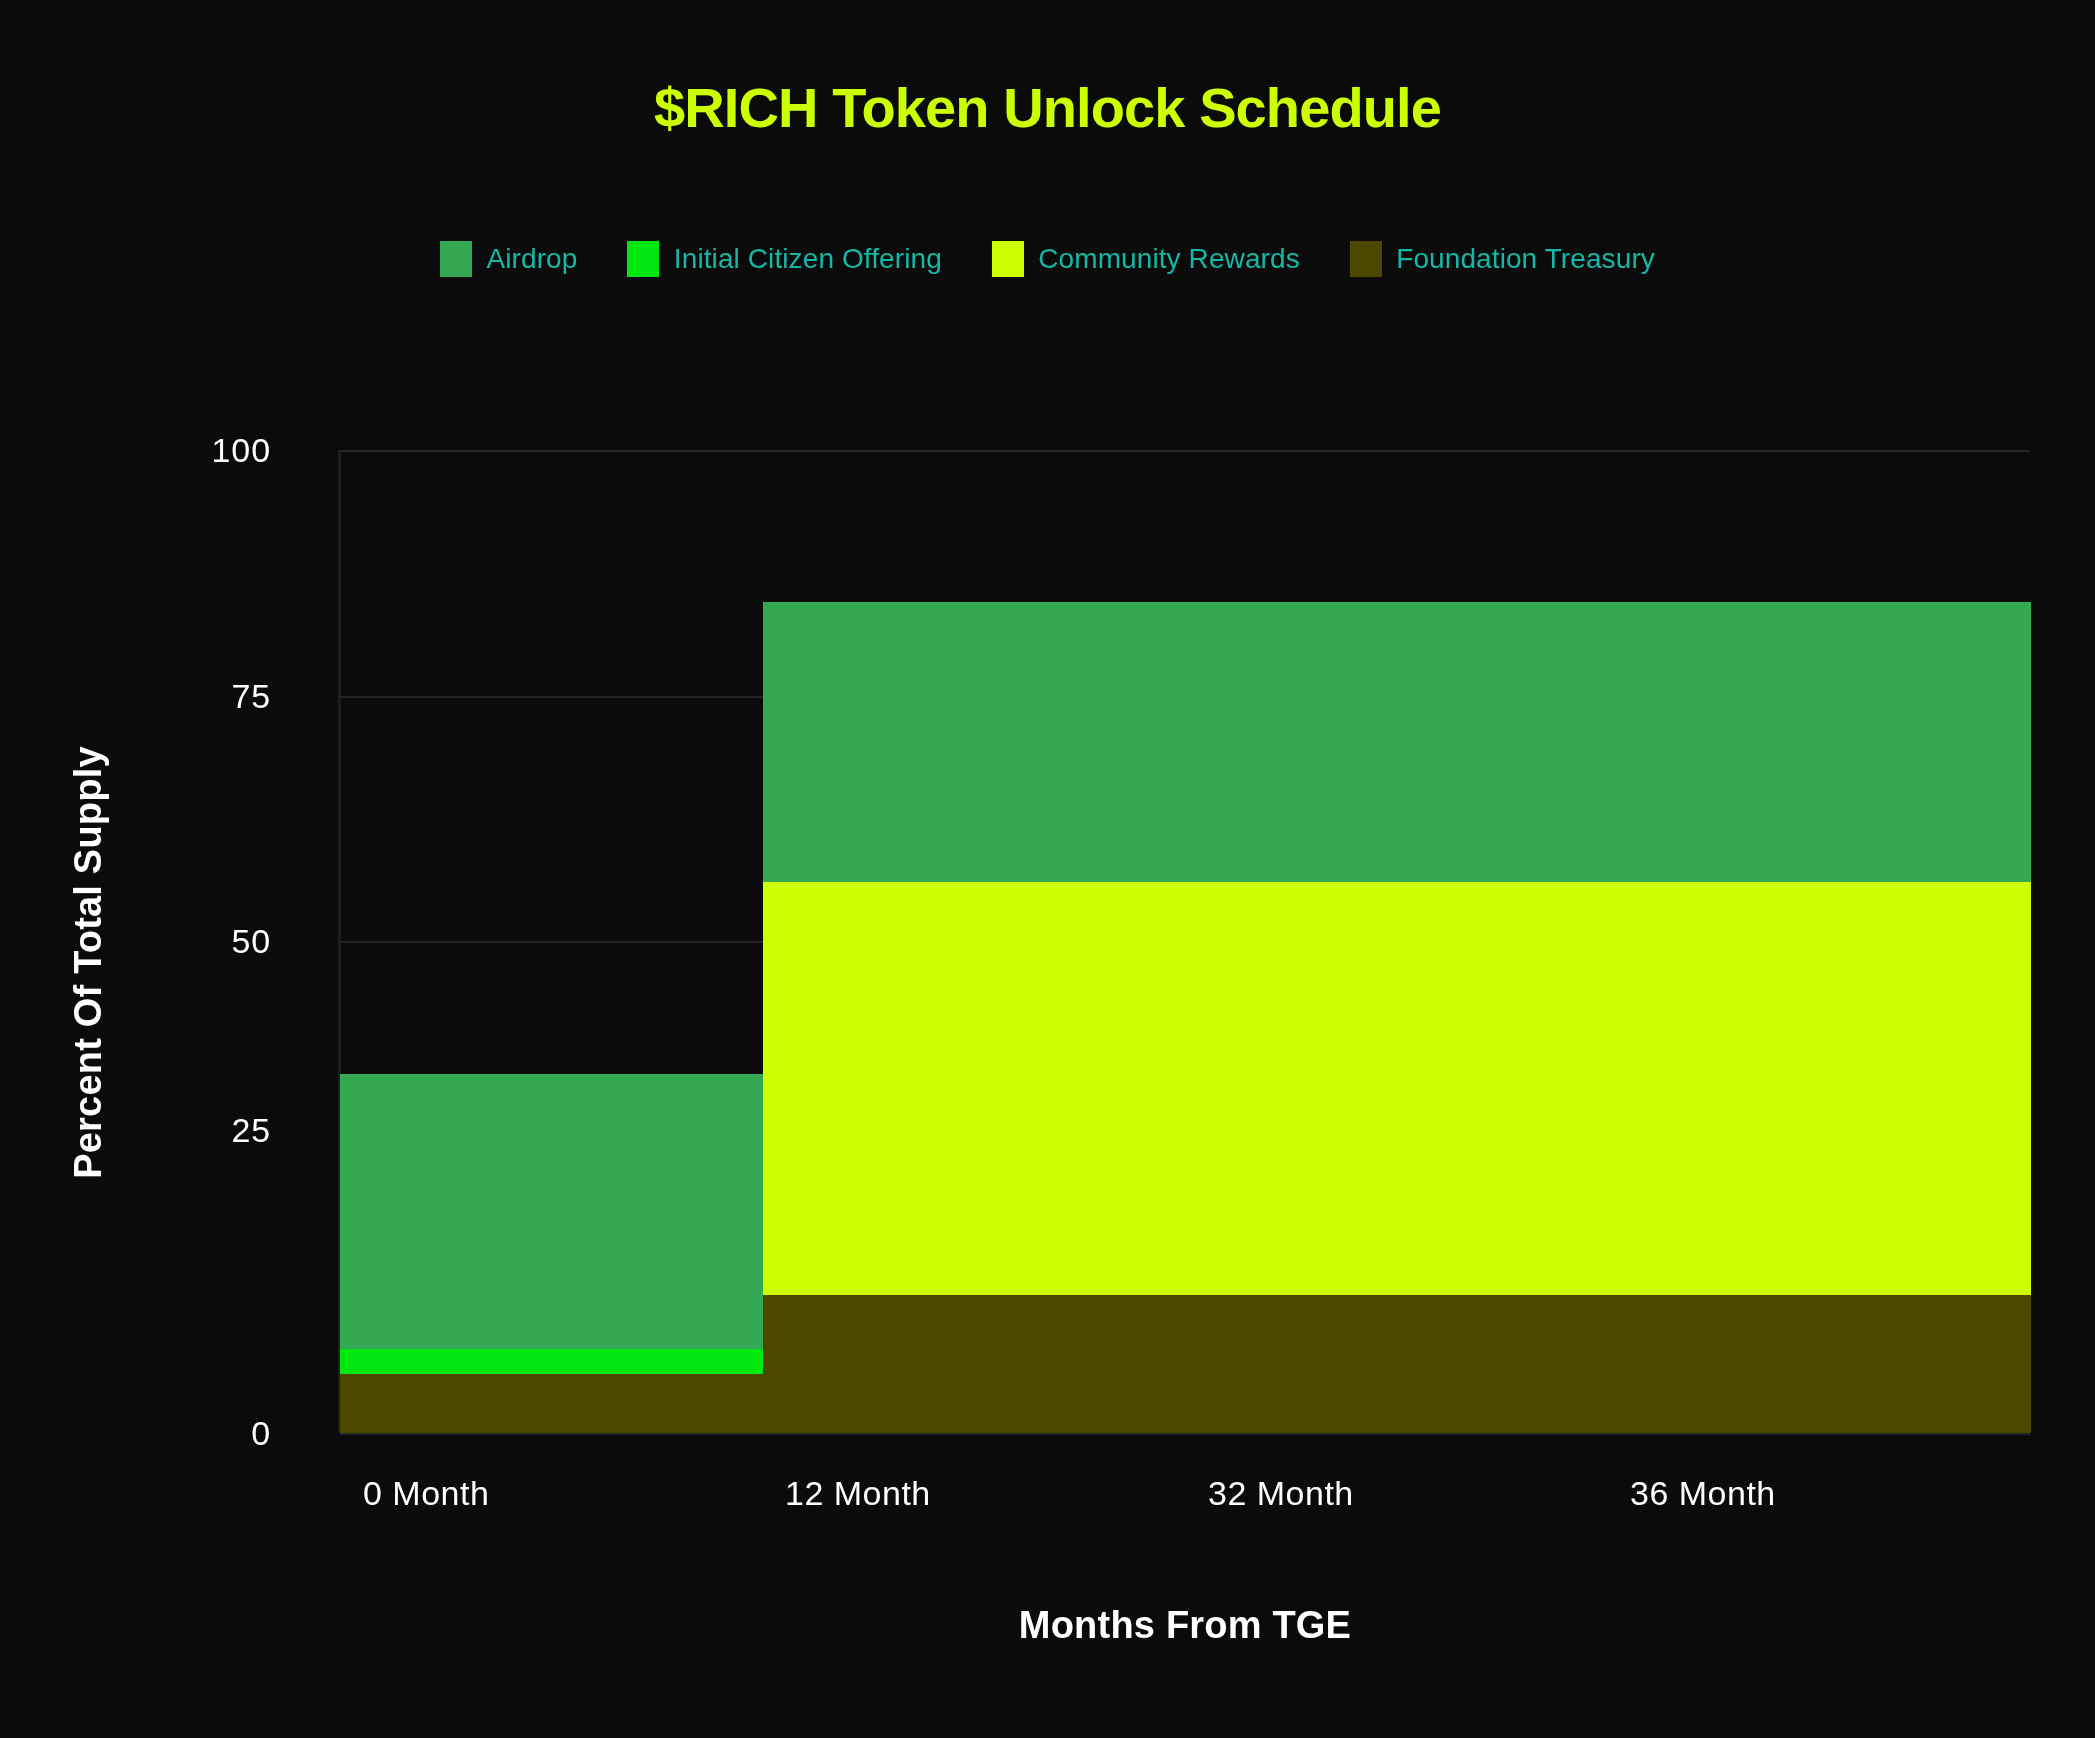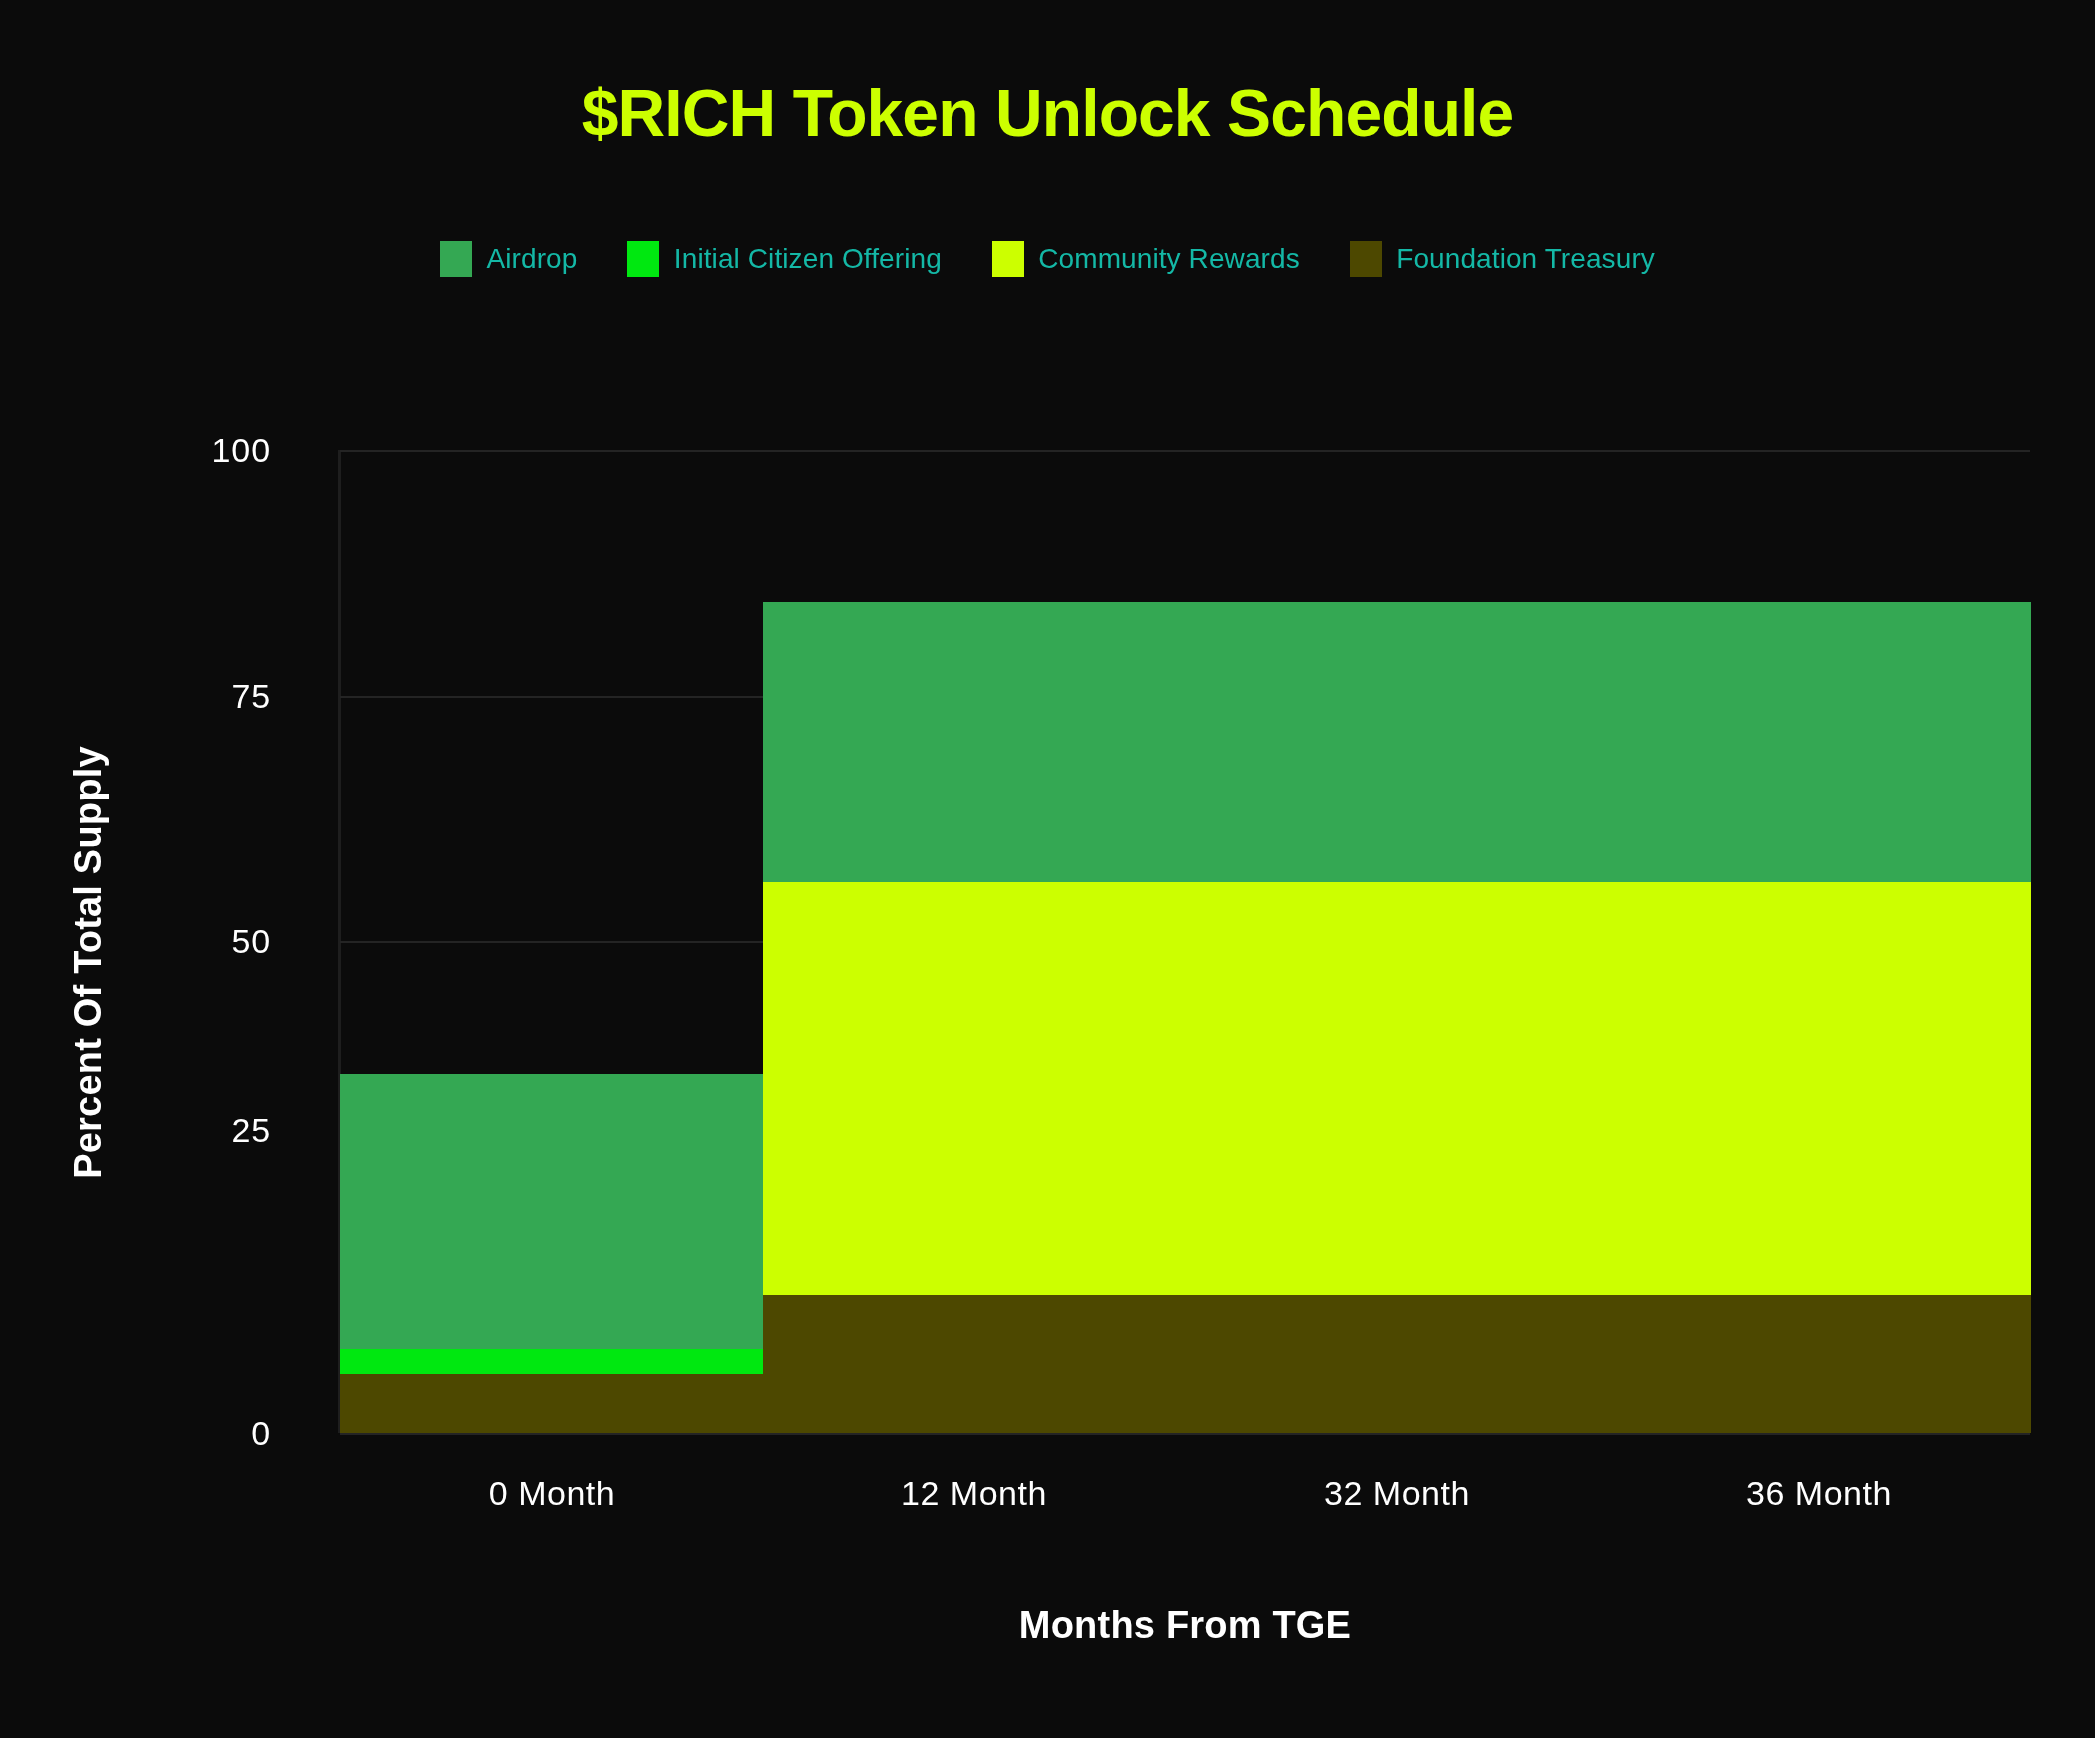--- a/index.html
+++ b/index.html
@@ -9,21 +9,21 @@
     font-family:"Liberation Sans", sans-serif;
     overflow:hidden;
   }
   #root { position:relative; width:2095px; height:1739px; background:#0b0b0b; }
 
   
   .chart-title{
     position:absolute;
     left:0; top:79px; width:2095px;
     text-align:center;
-    font-size:66px;
+    font-size:56px;
     font-weight:700;
     letter-spacing:-0.9px;
     color:#ccff00;
     line-height:1.05;
     white-space:nowrap;
   }
 
   
   .legend{
     position:absolute;
@@ -80,21 +80,20 @@
     color:#ffffff;
     transform:translateY(-50%);
     letter-spacing:0.9px;
   }
 
   
   .xtick{
     position:absolute;
     top:1474px;
     width:378px;
-    text-align:center;
     font-size:34px;
     color:#ffffff;
     transform:translateX(-50%);
     letter-spacing:0.5px;
     white-space:nowrap;
   }
 
   
   .xaxis-title{
     position:absolute;

